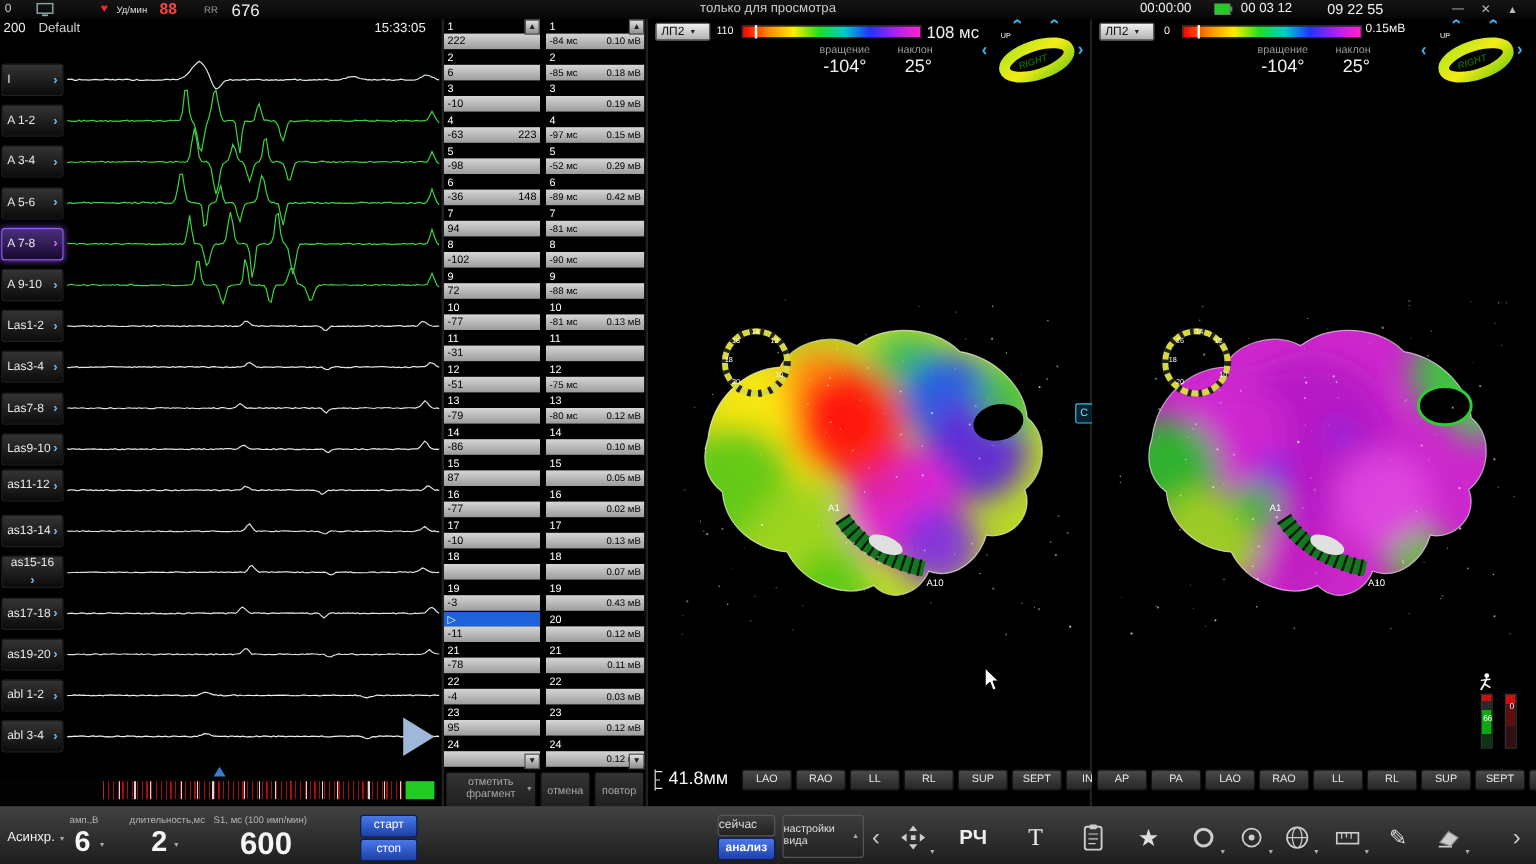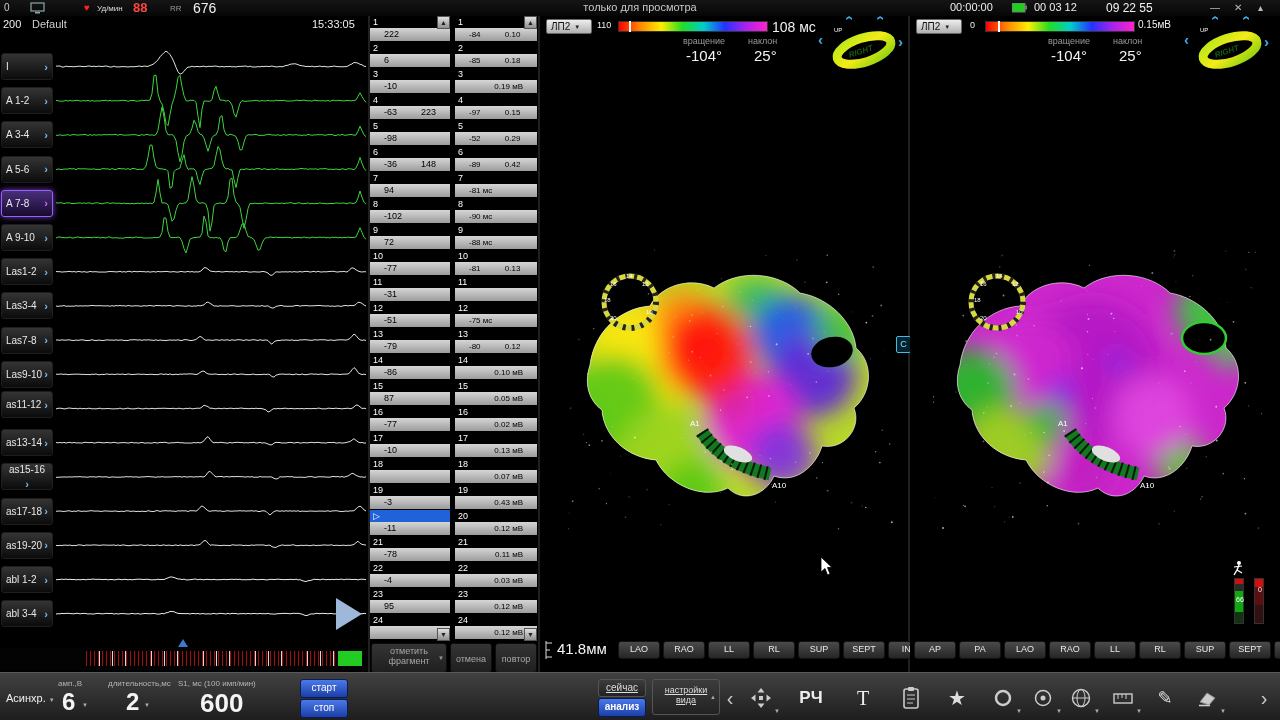--- a/index.html
+++ b/index.html
@@ -17,21 +17,21 @@
            font-size:10px;color:#e8e8e8;box-sizing:border-box;}
   .chlabel.sel{background:linear-gradient(180deg,#4a2f7a,#170a2e);border-color:#9a60ff;box-shadow:0 0 6px #7040c0;}
   .chlabel .arr{font-size:11px;font-weight:bold;color:#7fb8e8;line-height:10px;}
   .chlabel.sel .arr{color:#d070ff;}
   
   .list{background:#000;}
   .lnum{height:12px;line-height:12px;font-size:9px;color:#fff;background:#000;padding-left:3px;}
   .lnum.lsel{background:#1f62d9;color:#fff;}
   .lval{height:13px;line-height:13px;font-size:9px;color:#000;
         background:linear-gradient(180deg,#d6d6d6,#9c9c9c);margin-bottom:1px;
-        display:flex;justify-content:space-between;padding:0 14px;}
+        display:flex;justify-content:space-between;padding:0 3px;}
   .lval.small{font-size:8px;gap:21px;}
   .scr{position:absolute;width:13px;height:13px;background:linear-gradient(180deg,#e0e0e0,#8f8f8f);
        border:1px solid #555;color:#222;font-size:7px;text-align:center;line-height:12px;box-sizing:border-box;z-index:5;}
   
   .dropdown{position:absolute;height:15px;background:linear-gradient(180deg,#efefef,#b0b0b0);border:1px solid #666;
             border-radius:2px;color:#111;font-size:10px;display:flex;align-items:center;gap:4px;padding:0 4px;box-sizing:border-box;}
   .dropdown .dd{font-size:6px;color:#222;}
   .gradbar{position:absolute;height:9px;border:1px solid #333;
            background:linear-gradient(90deg,#ff0000,#ff8800,#ffee00,#22dd22,#00cccc,#2233ff,#aa22ee,#ff22cc);}
   .gtick{position:absolute;top:-1px;width:2px;height:11px;background:#fff;}
@@ -44,21 +44,21 @@
   .cbtn{position:absolute;width:13px;height:15px;border:1px solid #39c0e8;color:#7fe0ff;font-size:9px;
         text-align:center;line-height:14px;background:#05222e;border-radius:2px;}
   
   .rbtn{position:absolute;background:linear-gradient(180deg,#343434,#1f1f1f);border:1px solid #0d0d0d;border-radius:3px;
         color:#a8a8a8;font-size:9px;text-align:center;box-sizing:border-box;}
   .bottombar{left:0;top:672px;width:1280px;height:48px;background:linear-gradient(180deg,#414141,#1d1d1d);
              border-top:1px solid #5a5a5a;}
   .blue-btn{position:absolute;width:46px;height:17px;background:linear-gradient(180deg,#4a79e8,#1c3fa8);
             border:1px solid #0a1c55;border-radius:3px;color:#fff;font-size:10px;text-align:center;line-height:16px;}
   .dark-btn{position:absolute;background:linear-gradient(180deg,#3c3c3c,#222);border:1px solid #555;
-            border-radius:3px;color:#ddd;text-align:center;text-decoration:underline;}
+            border-radius:3px;color:#ddd;}
   .tool{position:absolute;width:38px;height:36px;display:flex;align-items:center;justify-content:center;color:#ccc;}
   .tool .dd{position:absolute;right:0px;bottom:2px;font-size:6px;color:#aaa;}
   .slabel{position:absolute;font-size:8px;color:#b5b5b5;white-space:nowrap;}
   .bigval{position:absolute;color:#f5f5f5;font-size:24px;font-weight:bold;}
   .sep{position:absolute;width:2px;background:#202020;}
   .meterbar{position:absolute;width:10px;height:46px;border:1px solid #333;box-sizing:border-box;}
   .meter-num{position:absolute;font-size:7px;color:#fff;}
 </style>
 </head>
 <body>

